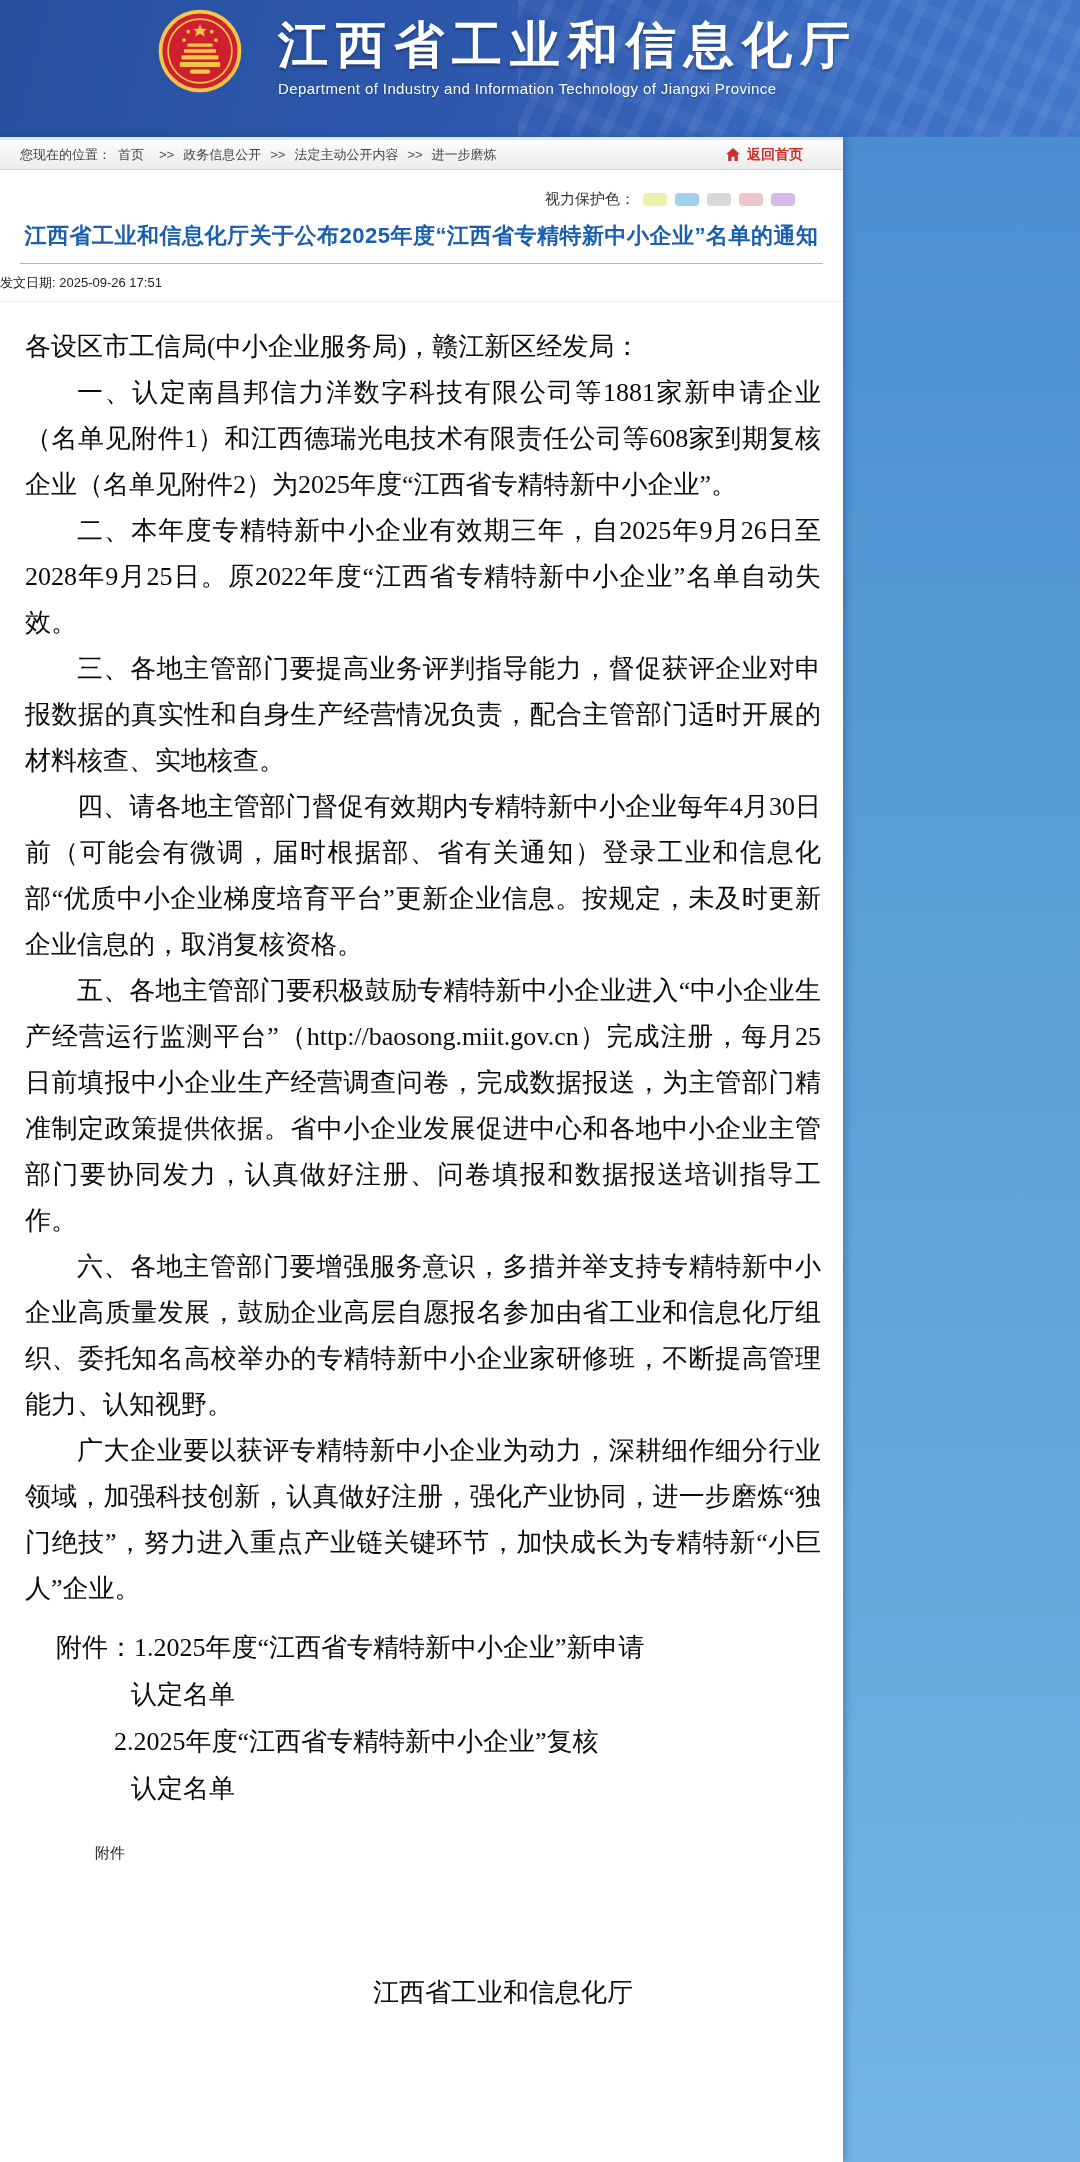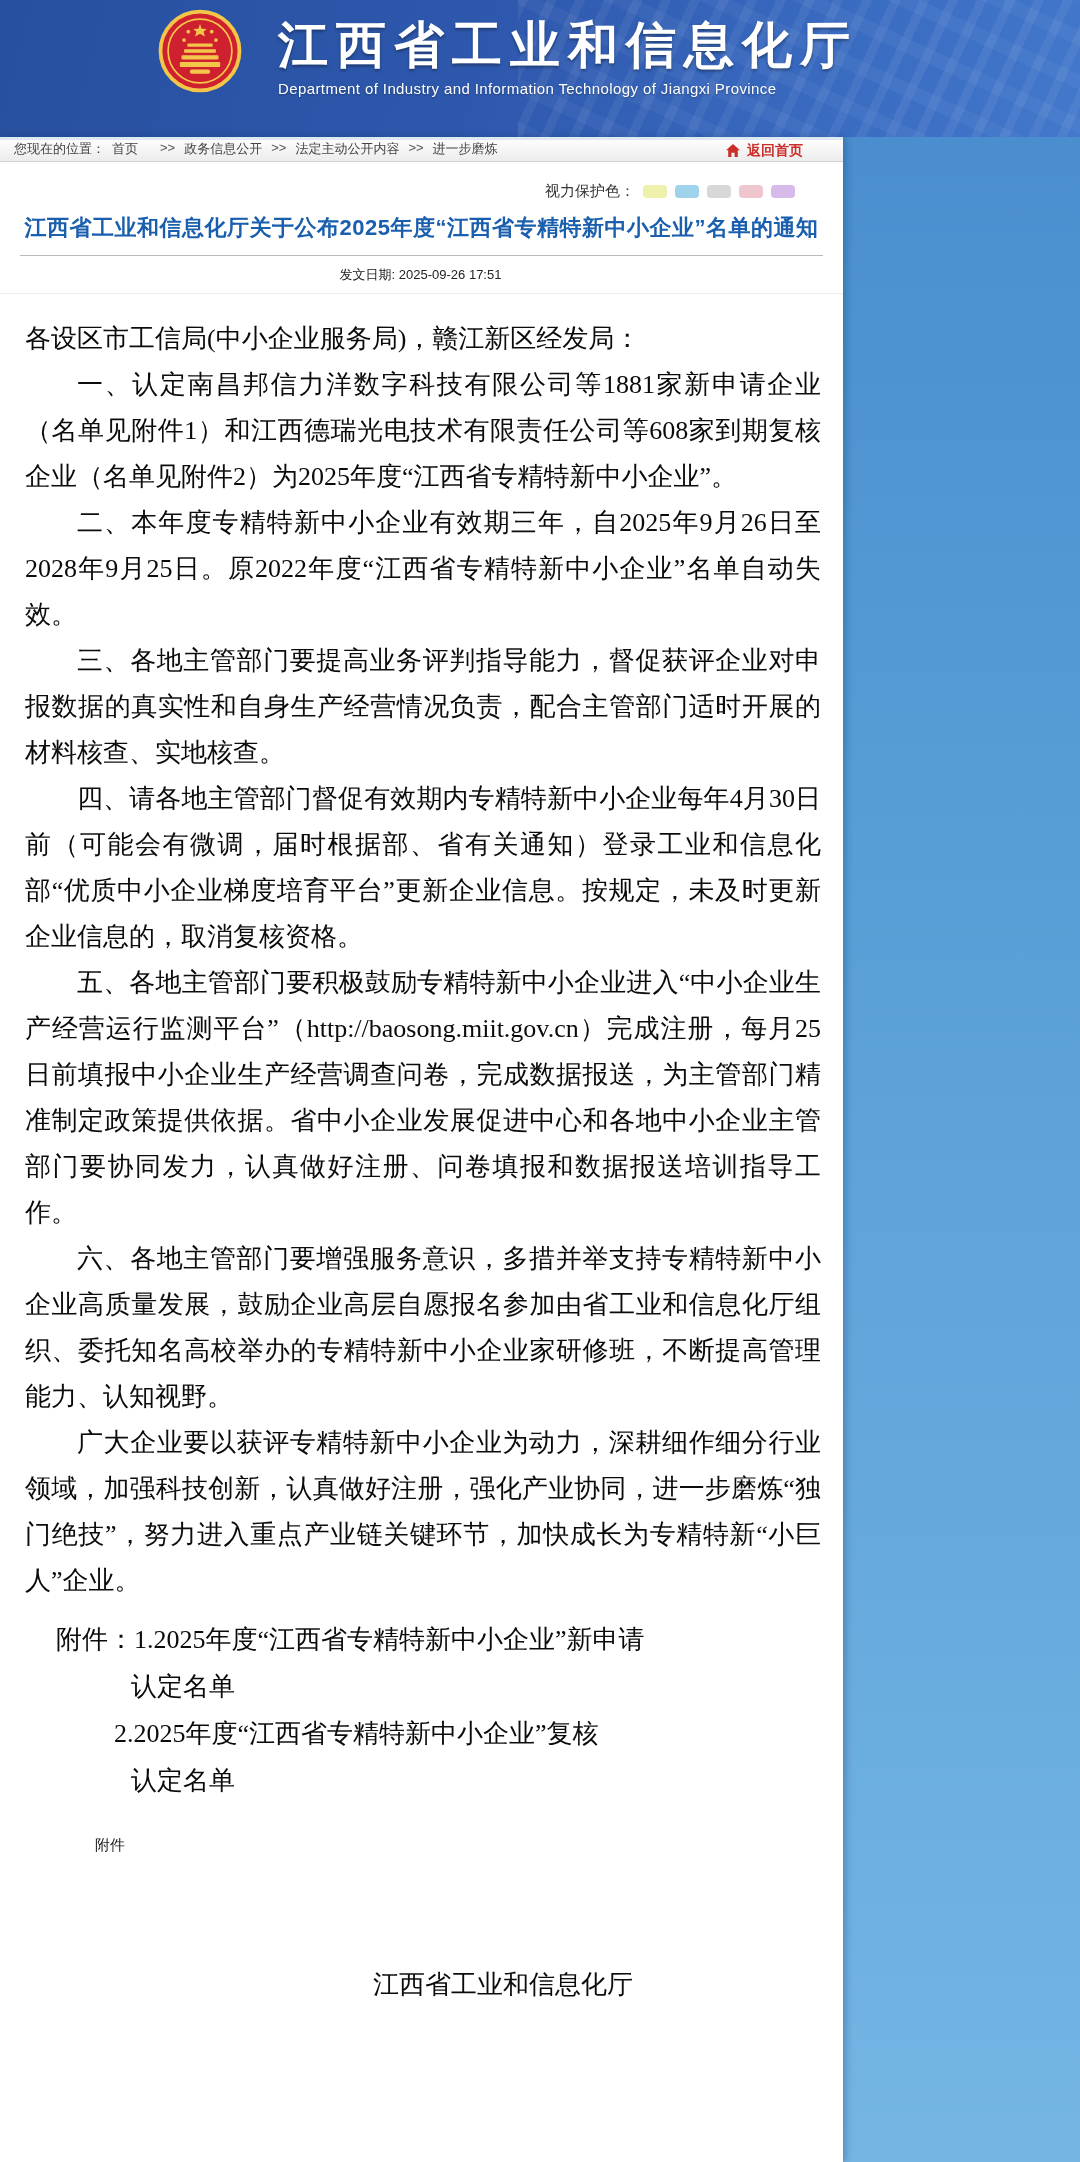--- a/index.html
+++ b/index.html
@@ -23,42 +23,42 @@
   .site-subtitle { color:#fff; font-size:15px; letter-spacing:.4px; margin-top:6px; white-space:nowrap;
                    text-shadow:0 1px 2px rgba(0,0,0,.3); }
 
   
   .main { display:flex; width:100%; height:2025px; }
   .content { position:relative; width:843px; background:#fff; z-index:2;
              box-shadow:3px 0 7px rgba(0,30,70,.25); }
   .side { flex:1; background:linear-gradient(180deg,#4a8ecf 0%,#579ed6 35%,#66aadd 70%,#74b5e5 100%); }
 
   
-  .crumb-bar { display:flex; height:25px; width:100%;
+  .crumb-bar { display:flex; align-items:center; height:33px; width:100%;
                background:linear-gradient(180deg,#fdfdfd,#ececec);
                border-top:3px solid #dfe9f4; border-bottom:1px solid #d3d3d3;
-               padding:0 40px 0 14px; font-size:13px; color:#444; }
+               padding:0 40px 0 20px; font-size:13px; color:#444; }
   .crumb-link { color:#444; text-decoration:none; margin:0 5px; cursor:pointer; }
-  .crumb-link:first-of-type { margin-left:7px; margin-right:18px; }
+  .crumb-link:first-of-type { margin-left:7px; margin-right:11px; }
   .crumb-sep { color:#555; margin:0 4px; }
   .back-home { margin-left:auto; display:flex; align-items:center; gap:6px;
                color:#c9302c; font-weight:bold; font-size:14px; cursor:pointer; text-decoration:none; }
   .home-icon { display:inline-flex; width:16px; height:16px; }
 
   
   .eye-row { display:flex; align-items:center; justify-content:flex-end;
              padding:20px 48px 0 0; font-size:15px; color:#333; }
   .swatch { display:inline-block; width:24px; height:13px; border-radius:4px; margin-left:8px; cursor:pointer; }
 
   
   .art-title { margin:12px 20px 0 20px; text-align:center; color:#1a5fae;
                font-size:22px; font-weight:bold; line-height:30px; letter-spacing:.5px;
                font-family:"Liberation Sans","DejaVu Sans",sans-serif; }
   .title-divider { margin:12px 20px 0 20px; border-bottom:1px solid #b9b9b9; }
-  .date-row { text-align:center; font-size:13px; color:#222; padding:10px 2px 9px 0;
+  .date-row { font-size:13px; color:#222; padding:10px 2px 9px 0;
               border-bottom:1px solid #ededed; margin:0 0 0 0; }
 
   
   .body { padding:22px 22px 0 25px; font-family:"Liberation Serif","DejaVu Serif",serif;
           font-size:26px; line-height:46px; color:#0b0b0b; }
   .body p { margin:0; text-align:justify; }
   .salutation { text-indent:0; }
   .para { text-indent:2em; }
 
   

